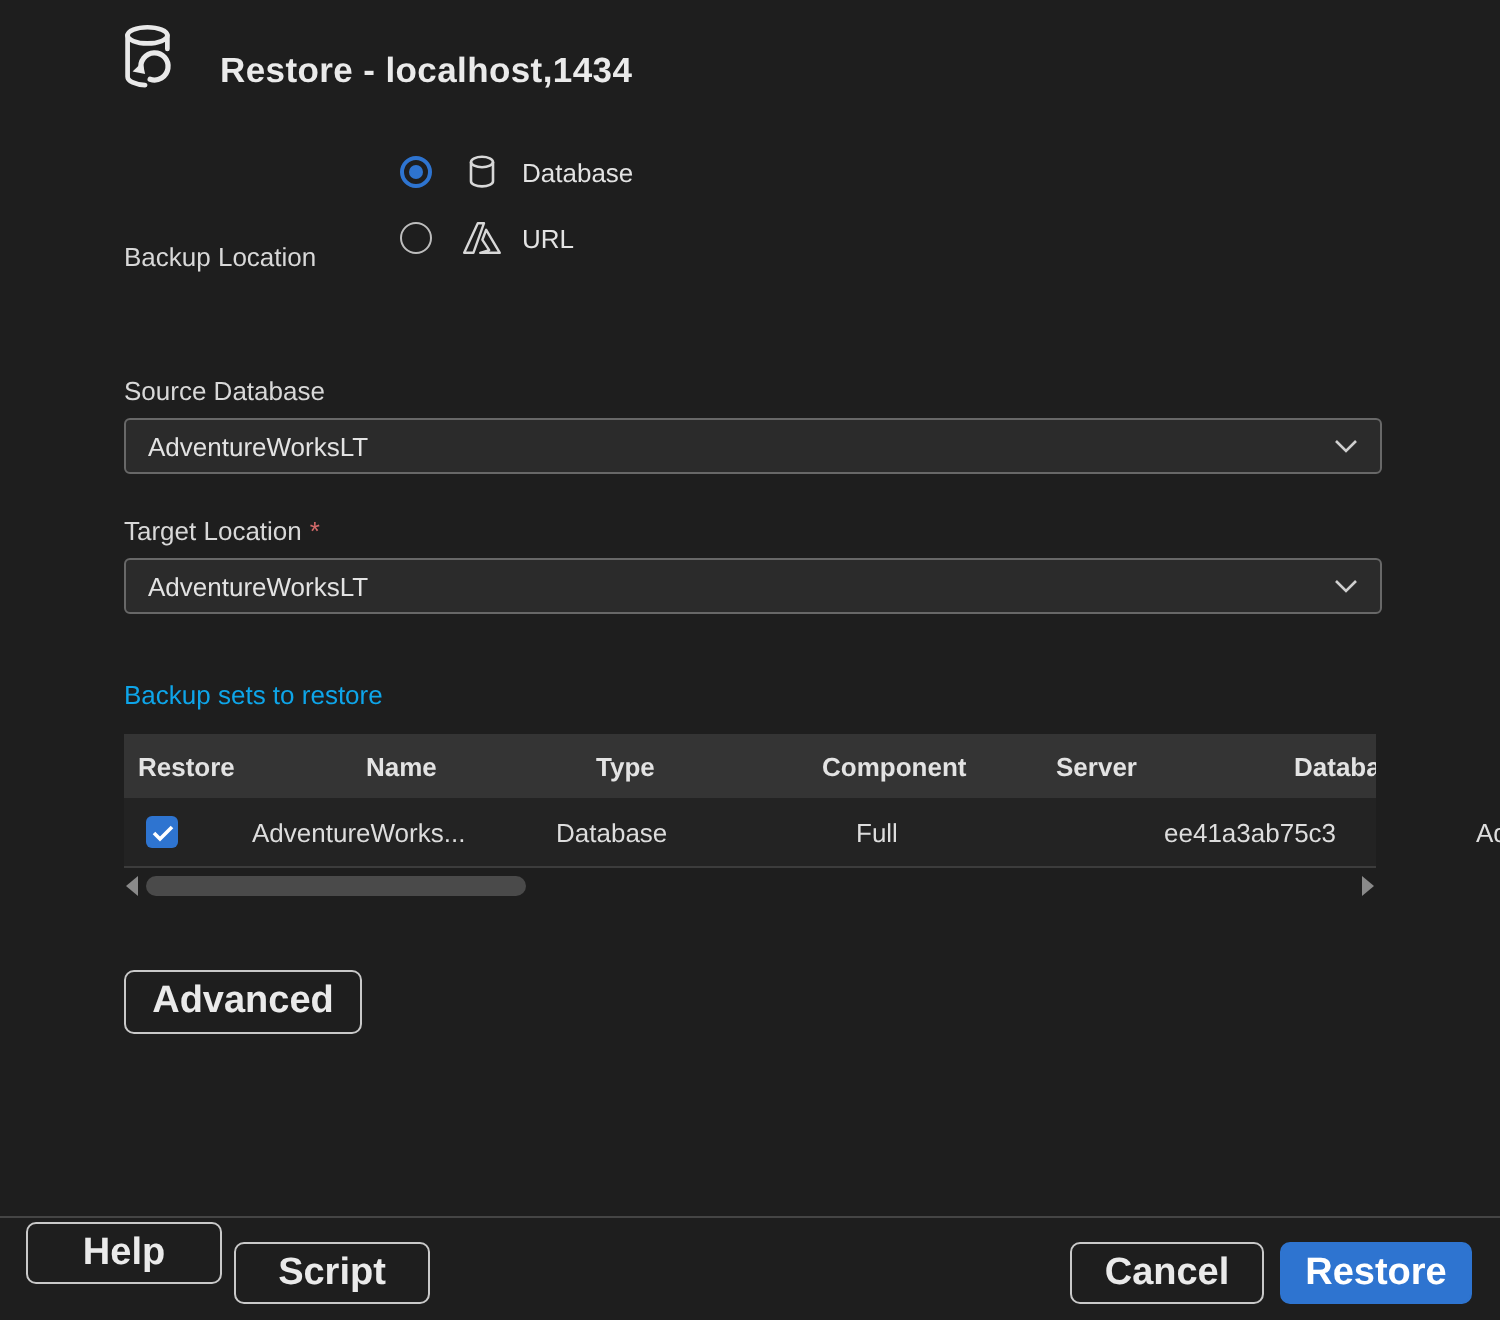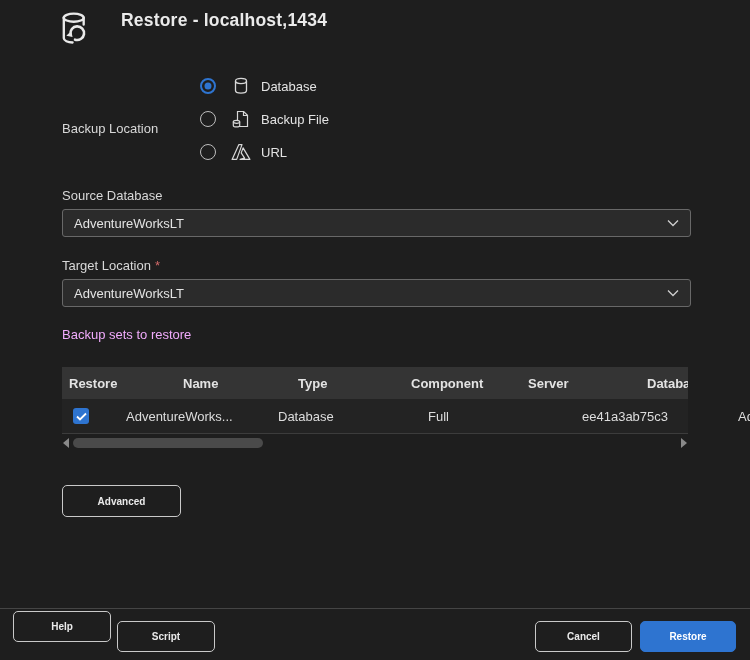--- a/index.html
+++ b/index.html
@@ -1,21 +1,21 @@
 <!DOCTYPE html>
 <html style="--accent: #2E74D0; --required: #D16969; --bg: #1E1E1E;"><head>
 <meta charset="utf-8">
 <style>
   html,body{margin:0;padding:0;background:#141414;}
   .dialog{
     position:relative;width:750px;height:660px;background:var(--bg,#1e1e1e);
     font-family:"Liberation Sans",sans-serif;color:#e6e6e6;overflow:hidden;
   }
   
-  .header{position:absolute;left:57px;top:10px;display:flex;align-items:flex-start;gap:30px;}
+  .header{position:absolute;left:57px;top:10px;display:flex;align-items:flex-end;gap:19px;}
   .title{font-size:17.5px;font-weight:700;color:#eaeaea;letter-spacing:.2px;}
   
   .lbl{position:absolute;left:62px;font-size:13px;color:#d8d8d8;}
   .required{color:var(--required,#d16969);margin-left:4px;}
   
   .radio-group{position:absolute;left:200px;top:76px;display:flex;flex-direction:column;gap:13px;}
   .radio-row{display:flex;align-items:center;height:20px;cursor:pointer;}
   .radio{width:16px;height:16px;border-radius:50%;box-sizing:border-box;
          border:1px solid #bdbdbd;margin-right:14px;position:relative;flex:none;}
   .radio.selected{border:2px solid var(--accent,#2e74d0);}
@@ -44,21 +44,21 @@
   
   .hscroll{position:absolute;left:62px;top:437px;width:626px;height:12px;}
   .sb-arrow{position:absolute;top:1px;width:0;height:0;cursor:pointer;
     border-top:5px solid transparent;border-bottom:5px solid transparent;}
   .sb-left{left:1px;border-right:6px solid #8a8a8a;}
   .sb-right{right:1px;border-left:6px solid #8a8a8a;}
   .sb-thumb{position:absolute;left:11px;top:1px;width:190px;height:10px;
     border-radius:5px;background:#4a4a4a;cursor:pointer;}
   
   .btn{position:absolute;box-sizing:border-box;border:1px solid #c9c9c9;border-radius:5px;
-    background:transparent;color:#eaeaea;font-size:10px;font-weight:700;
+    background:transparent;color:#eaeaea;font-size:19px;font-weight:700;
     font-family:"Liberation Sans",sans-serif;display:flex;align-items:center;
     justify-content:center;cursor:pointer;}
   .btn-advanced{left:62px;top:485px;width:119px;height:32px;}
   .btn-help{left:13px;top:611px;width:98px;height:31px;}
   .btn-script{left:117px;top:621px;width:98px;height:31px;}
   .btn-cancel{left:535px;top:621px;width:97px;height:31px;}
   .btn-restore{left:640px;top:621px;width:96px;height:31px;
     background:var(--accent,#2e74d0);border-color:var(--accent,#2e74d0);color:#ffffff;}
   .footer-divider{position:absolute;left:0;top:608px;width:750px;height:0;
     border-top:1px solid #454545;}
@@ -90,32 +90,20 @@
       <span class="radio selected"></span>
       <span class="opt-icon">
         <svg width="20" height="20" viewBox="0 0 20 20" fill="none" stroke="#d8d8d8" stroke-width="1.3">
           <ellipse cx="10" cy="5" rx="5.5" ry="2.6"></ellipse>
           <path d="M4.5 5 V14.6 C4.5 16.05 6.96 17.2 10 17.2 C13.04 17.2 15.5 16.05 15.5 14.6 V5"></path>
         </svg>
       </span>
       <span class="radio-label">Database</span>
     </div>
 
-    <div class="radio-row">
-      <span class="radio"></span>
-      <span class="opt-icon">
-        <svg width="20" height="20" viewBox="0 0 20 20" fill="none" stroke="#d8d8d8" stroke-width="1.2">
-          <path d="M6.5 2.5 H12.7 L16.5 6.3 V17.5 H6.5 Z"></path>
-          <path d="M12.5 2.7 V6.5 H16.3"></path>
-          <path d="M2.3 12.8 V16.4 C2.3 17.25 3.73 17.9 5.5 17.9 C7.27 17.9 8.7 17.25 8.7 16.4 V12.8" fill="#1e1e1e"></path>
-          <ellipse cx="5.5" cy="12.8" rx="3.2" ry="1.5" fill="#1e1e1e"></ellipse>
-        </svg>
-      </span>
-      <span class="radio-label">Backup File</span>
-    </div>
 
     <div class="radio-row">
       <span class="radio"></span>
       <span class="opt-icon">
         <svg width="20" height="18" viewBox="0 0 20 18" fill="none" stroke="#d8d8d8" stroke-width="1.2" stroke-linejoin="round">
           <path d="M7.9 1.6 L11 1.6 L5.7 16.4 L1.1 16.4 Z"></path>
           <path d="M12.1 4.9 L18.9 16.4 L9.1 16.4 L13.6 15.1 L10.2 9.9 Z"></path>
         </svg>
       </span>
       <span class="radio-label">URL</span>
@@ -135,21 +123,21 @@
   <span class="lbl" style="top:258px;"><span>Target Location</span><span class="required">*</span></span>
   <div class="select" style="top:279px;">
     <span>AdventureWorksLT</span>
     <span>
       <svg width="12" height="8" viewBox="0 0 12 8">
           <path d="M1 1.5 L6 6.5 L11 1.5" stroke="#cfcfcf" stroke-width="1.3" fill="none"></path>
         </svg>
     </span>
   </div>
 
-  <span class="lbl" style="top:327px;color:#f0abfc;">Backup sets to restore</span>
+  <span class="lbl" style="top:340px;color:#0ea5e9;">Backup sets to restore</span>
 
   <div class="table">
     <div class="thead">
       <span class="c0">Restore</span>
       <span class="c1">Name</span>
       <span class="c2">Type</span>
       <span class="c3">Component</span>
       <span class="c4">Server</span>
       <span class="c5">Database</span>
     </div>

